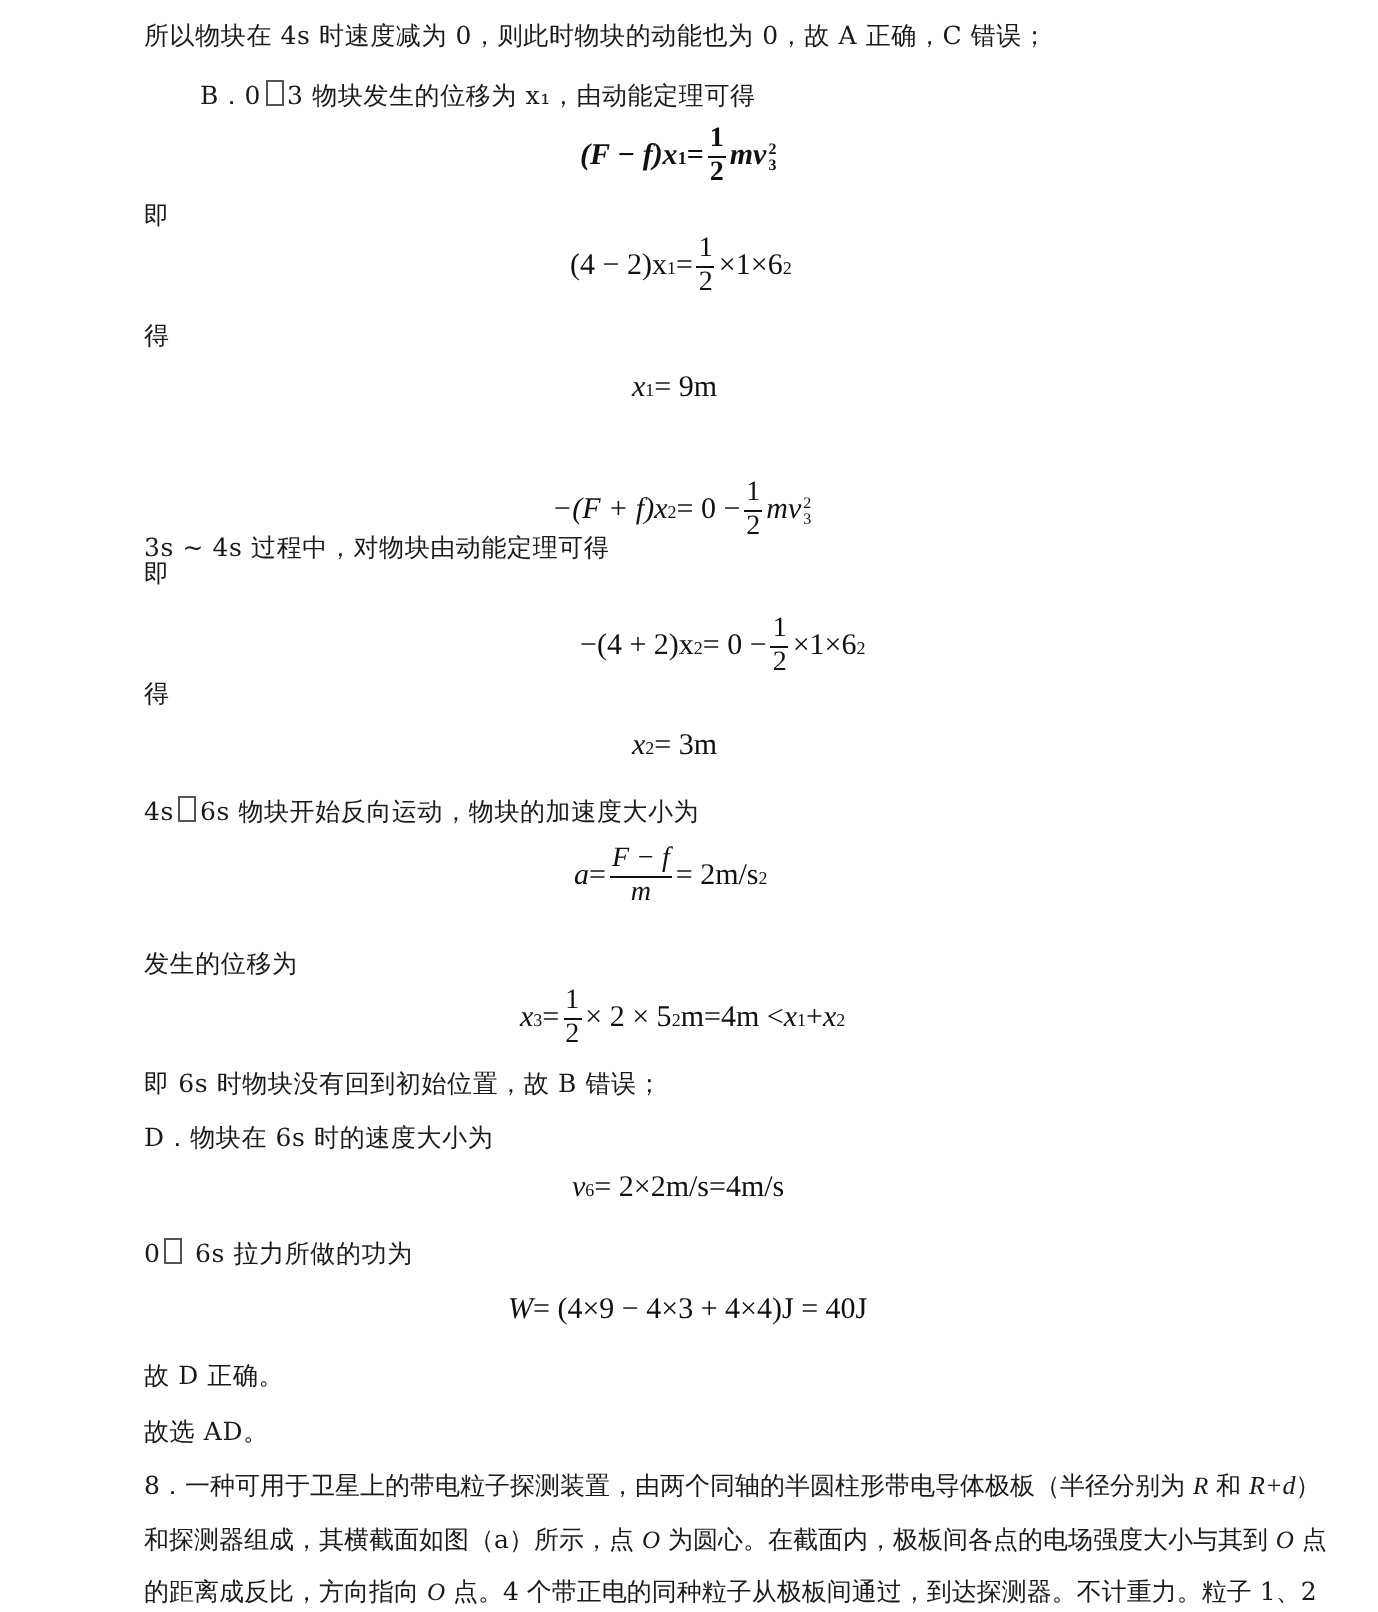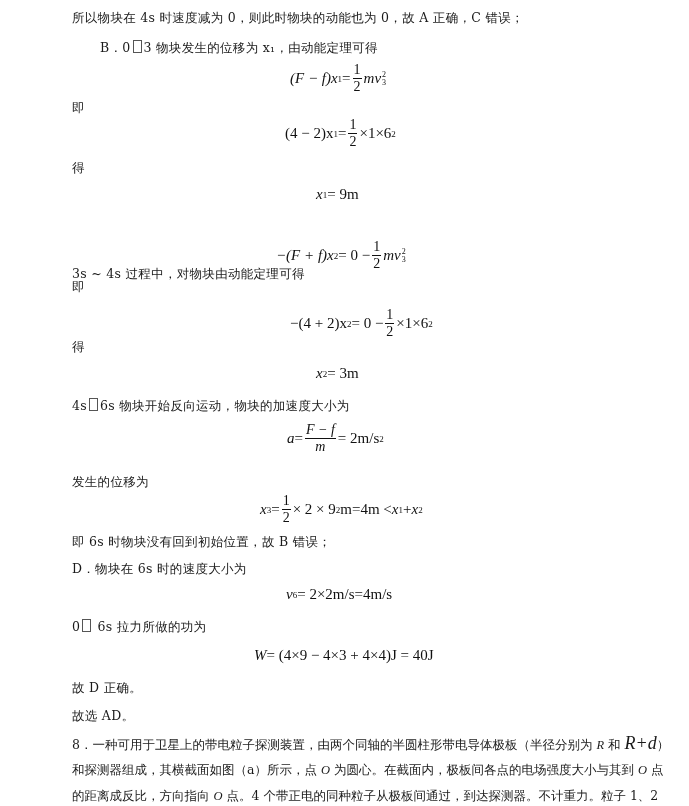--- a/index.html
+++ b/index.html
@@ -18,33 +18,33 @@
       color: #111;
     }
     .eq i { font-style: italic; }
     .frac { display: inline-flex; flex-direction: column; align-items: center; vertical-align: middle; margin: 0 2px; line-height: 1; }
     .frac .num { padding: 0 1px 1px; border-bottom: 1px solid #111; font-size: 14px; }
     .frac .den { padding-top: 1px; font-size: 14px; }
     sub { font-size: 9px; vertical-align: -3px; }
     sup { font-size: 9px; vertical-align: 6px; }
     .supsub { display: inline-flex; flex-direction: column; font-size: 8px; line-height: 8px; vertical-align: middle; margin-left: 1px; }
     .tofu { display: inline-block; width: 7px; height: 11px; border: 1px solid #555; vertical-align: -1px; margin: 0 2px; }
-    .bigR { font-family: "Liberation Serif", serif; font-style: italic; font-size: 18px; }
+    .bigR { font-family: "Liberation Serif", serif; font-style: italic; font-size: 13px; }
     .it { font-family: "Liberation Serif", serif; font-style: italic; }
   </style>
 </head>
 <body>
 
 <div class="line" style="top:10px;">所以物块在 4s 时速度减为 0，则此时物块的动能也为 0，故 A 正确，C 错误；</div>
 
 <div class="line" style="top:40px;margin-left:28px;">
   <span>B．0</span><span class="tofu"></span><span>3 物块发生的位移为 x₁，由动能定理可得</span>
 </div>
 
-<div class="eq" style="top:63px; left:290px;">
+<div class="eq" style="top:63px; left:290px;font-weight:bold;">
   <i>(F − f)x</i>
     <sub>1</sub>
     <span> = </span>
   <span class="frac">
       <span class="num">1</span>
       <span class="den">2</span>
     </span>
   <i>mv</i>
     <span class="supsub">
       <span>2</span>
@@ -131,21 +131,21 @@
 <div class="line" style="top:474px;">发生的位移为</div>
 
 <div class="eq" style="top:494px; left:260px;">
   <i>x</i>
     <sub>3</sub>
     <span> = </span>
   <span class="frac">
       <span class="num">1</span>
       <span class="den">2</span>
     </span>
-  <span>× 2 × 9</span>
+  <span>× 2 × 5</span>
     <sup>2</sup>
     <span> m=4m &lt; </span>
   <i>x</i>
     <sub>1</sub>
     <span> + </span>
     <i>x</i>
     <sub>2</sub>
 </div>
 
 <div class="line" style="top:534px;">即 6s 时物块没有回到初始位置，故 B 错误；</div>

